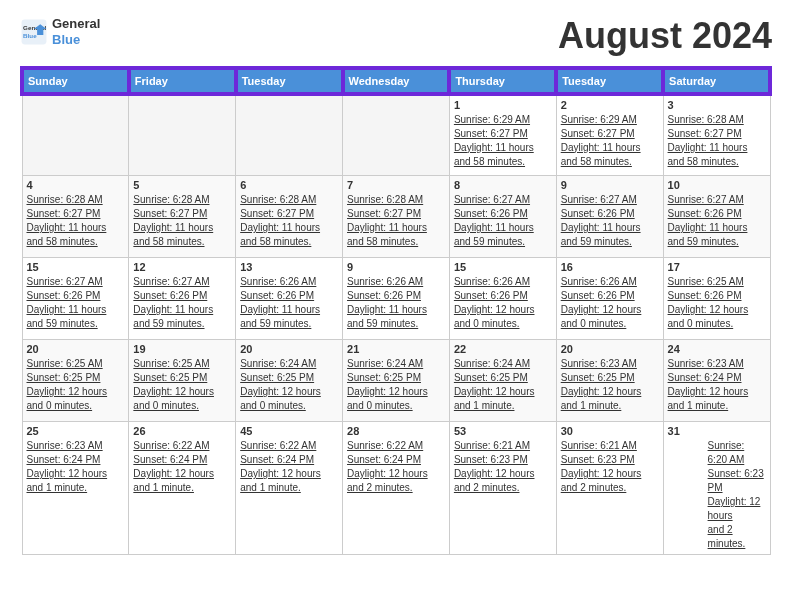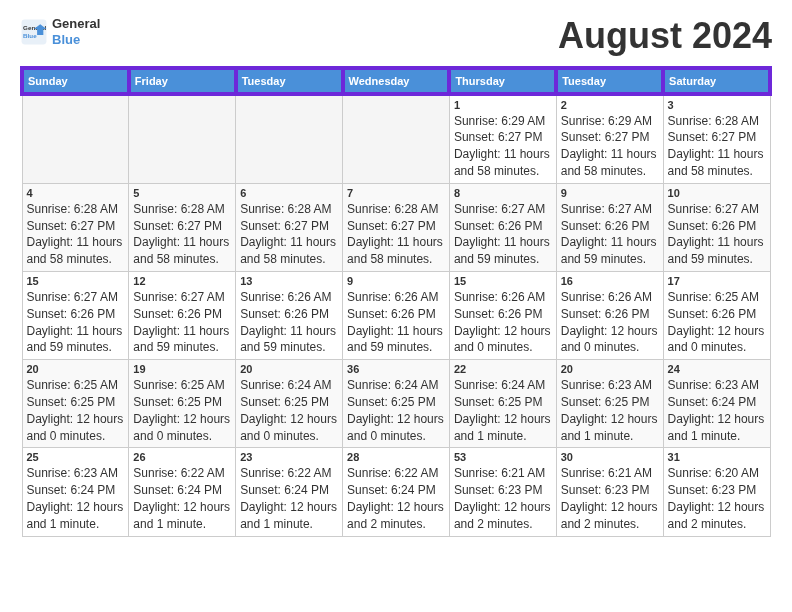--- a/index.html
+++ b/index.html
@@ -77,23 +77,24 @@
       background: #f9f9f9;
     }
     .day-number {
       font-size: 11px;
       font-weight: bold;
       color: #333;
       display: block;
       margin-bottom: 2px;
     }
     .day-info {
-      font-size: 12px;
+      font-size: 10px;
       color: #333;
       line-height: 1.4;
+      text-decoration: underline;
     }
   </style>
 </head>
 <body>
 
 <div class="page">
   <div class="header">
     <div class="logo">
       <svg class="logo-icon" viewBox="0 0 36 36">
         <rect x="2" y="2" width="32" height="32" rx="4" fill="#e8f0f8"></rect>
@@ -269,21 +270,21 @@
 and 0 minutes.</div>
           </td>
           <td>
             <span class="day-number">20</span>
             <div class="day-info" style="white-space: pre-line;">Sunrise: 6:24 AM
 Sunset: 6:25 PM
 Daylight: 12 hours
 and 0 minutes.</div>
           </td>
           <td>
-            <span class="day-number">36</span>
+            <span class="day-number">21</span>
             <div class="day-info" style="white-space: pre-line;">Sunrise: 6:24 AM
 Sunset: 6:25 PM
 Daylight: 12 hours
 and 0 minutes.</div>
           </td>
           <td>
             <span class="day-number">22</span>
             <div class="day-info" style="white-space: pre-line;">Sunrise: 6:24 AM
 Sunset: 6:25 PM
 Daylight: 12 hours
@@ -313,21 +314,21 @@
 and 1 minute.</div>
           </td>
           <td>
             <span class="day-number">26</span>
             <div class="day-info" style="white-space: pre-line;">Sunrise: 6:22 AM
 Sunset: 6:24 PM
 Daylight: 12 hours
 and 1 minute.</div>
           </td>
           <td>
-            <span class="day-number">23</span>
+            <span class="day-number">45</span>
             <div class="day-info" style="white-space: pre-line;">Sunrise: 6:22 AM
 Sunset: 6:24 PM
 Daylight: 12 hours
 and 1 minute.</div>
           </td>
           <td>
             <span class="day-number">28</span>
             <div class="day-info" style="white-space: pre-line;">Sunrise: 6:22 AM
 Sunset: 6:24 PM
 Daylight: 12 hours
@@ -342,21 +343,21 @@
           </td>
           <td>
             <span class="day-number">30</span>
             <div class="day-info" style="white-space: pre-line;">Sunrise: 6:21 AM
 Sunset: 6:23 PM
 Daylight: 12 hours
 and 2 minutes.</div>
           </td>
           <td>
             <span class="day-number">31</span>
-            <div class="day-info" style="white-space: pre-line;">Sunrise: 6:20 AM
+            <div class="day-info" style="white-space: pre-line; margin-left: 40px;">Sunrise: 6:20 AM
 Sunset: 6:23 PM
 Daylight: 12 hours
 and 2 minutes.</div>
           </td>
         </tr>
       </tbody>
   </table>
 </div>
 
 </body></html>

